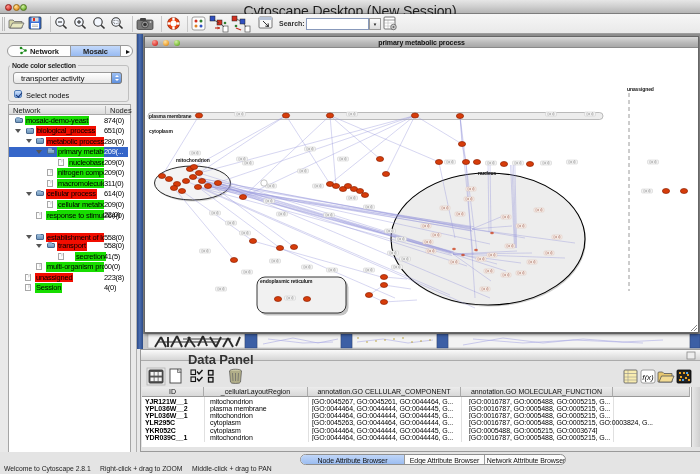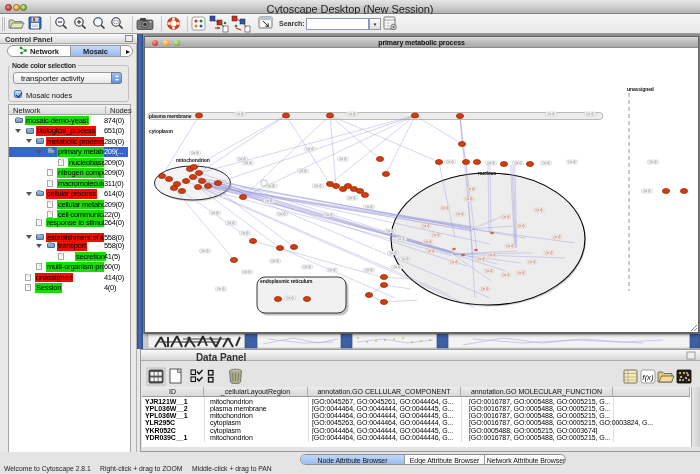--- a/index.html
+++ b/index.html
@@ -3,21 +3,21 @@
 *{margin:0;padding:0;box-sizing:border-box;font-family:"Liberation Sans",sans-serif;}
 html,body{width:700px;height:474px;overflow:hidden;background:#e8e8e8;}
 #app{position:absolute;left:0;top:0;width:700px;height:474px;}
 .abs{position:absolute;}
 
 #titlebar{left:0;top:0;width:700px;height:14px;background:linear-gradient(#e6e6e6,#cfcfcf 50%,#b4b4b4);border-bottom:1px solid #7d7d7d;}
 .tl{position:absolute;top:3.5px;width:7px;height:7px;border-radius:50%;}
 #titlebar .t1{left:5px;background:radial-gradient(circle at 35% 30%,#ff9d95,#e0443c 60%,#9c1f16);border:.5px solid #92221b;}
 #titlebar .t2{left:12.5px;background:radial-gradient(circle at 35% 30%,#ffe3a0,#f0a63a 60%,#ad6d10);border:.5px solid #9a6a14;}
 #titlebar .t3{left:20px;background:radial-gradient(circle at 35% 30%,#d2f2a2,#82c043 60%,#4c7e1a);border:.5px solid #51761f;}
-#wtitle{left:0;top:2.5px;width:700px;text-align:center;font-size:11px;color:#1c1c1c;letter-spacing:-0.1px;}
+#wtitle{left:0;top:2.5px;width:700px;text-align:center;font-size:14px;color:#1c1c1c;letter-spacing:-0.1px;}
 
 #toolbar{left:0;top:14px;width:700px;height:20px;background:linear-gradient(#f6f6f6,#e9e9e9);border-bottom:1px solid #9e9e9e;}
 .sep{position:absolute;top:2px;width:1px;height:16px;background:#c8c8c8;}
 #search-label{left:279px;top:6px;font-size:7px;font-weight:bold;color:#333;}
 #search-box{left:306px;top:4px;width:63px;height:12px;background:#fff;border:1px solid #8899bb;}
 #search-drop{left:369px;top:4px;width:12px;height:12px;background:linear-gradient(#fdfdfd,#dcdcdc);border:1px solid #999;font-size:4.5px;text-align:center;line-height:12px;color:#222;}
 
 #cpanel{left:0;top:34px;width:137px;height:420px;background:#e9e9e9;border-right:1px solid #b0b0b0;}
 #cphead{left:0;top:0;width:137px;height:10px;background:linear-gradient(#fafafa,#d8d8d8);border-bottom:1px solid #ababab;}
 #cphead span{position:absolute;left:5px;top:1px;font-size:7.5px;font-weight:bold;color:#333;letter-spacing:-0.1px;}
@@ -64,21 +64,21 @@
 #ntitle .t1{left:7px;background:radial-gradient(circle at 35% 30%,#ff9d95,#e0443c 60%,#9c1f16);}
 #ntitle .t2{left:18px;background:radial-gradient(circle at 35% 30%,#ffe3a0,#f0a63a 60%,#ad6d10);}
 #ntitle .t3{left:29px;background:radial-gradient(circle at 35% 30%,#d2f2a2,#82c043 60%,#4c7e1a);}
 #ntitle .tt{position:absolute;left:0;top:1.5px;width:100%;text-align:center;font-size:7px;font-weight:bold;color:#111;letter-spacing:-0.1px;}
 #canvas{position:absolute;left:0;top:11px;width:553px;height:284px;background:#fff;overflow:hidden;}
 
 #winstrip{position:absolute;left:0px;top:300px;width:557px;height:15px;}
 
 #dpanel{left:140px;top:349px;width:560px;height:103px;background:#e4e4e4;border:1px solid #9a9a9a;border-right:none;}
 #dphead{position:absolute;left:0;top:0;width:100%;height:11px;background:linear-gradient(#fafafa,#d6d6d6);border-bottom:1px solid #ababab;}
-#dphead span{position:absolute;left:13px;top:1.5px;font-size:10px;font-weight:bold;color:#333;letter-spacing:-0.1px;padding-left:42px;}
+#dphead span{position:absolute;left:5px;top:1.5px;font-size:13px;font-weight:bold;color:#333;letter-spacing:-0.1px;padding-left:42px;}
 #dtable{position:absolute;left:1px;top:37px;width:549px;height:60px;background:#fff;}
 #dtable .th{position:absolute;top:0;height:10px;background:linear-gradient(#ececec,#d8d8d8);border-right:1px solid #aaa;border-bottom:1px solid #999;font-size:7px;color:#111;text-align:center;line-height:10px;overflow:hidden;}
 #dtable .td{position:absolute;height:7.3px;font-size:7px;color:#000;line-height:7.3px;white-space:nowrap;overflow:hidden;letter-spacing:-0.1px;}
 #dtable .idc{font-weight:bold;}
 #dscroll{position:absolute;right:0px;top:37px;width:9px;height:60px;background:linear-gradient(90deg,#e8e8e8,#cfcfcf);border-left:1px solid #aaa;}
 
 #bottom{left:0;top:452px;width:700px;height:22px;background:#e4e4e4;}
 #btabs{position:absolute;left:300px;top:1.5px;width:266px;height:11px;border:1px solid #8f8f8f;border-radius:6px;background:#fbfbfb;overflow:hidden;}
 #btabs .seg{position:absolute;top:0;height:11px;font-size:7px;color:#111;text-align:center;line-height:11px;letter-spacing:-0.1px;}
 #bt1{left:0;width:103px;background:linear-gradient(#c0d6f8,#93b7ef);}
@@ -186,44 +186,40 @@
       </svg>
     <div class="sep" style="left:50px"></div>
       <div class="sep" style="left:132px"></div>
     <div class="sep" style="left:161px"></div>
       <div class="sep" style="left:187px"></div>
     <div id="search-label" class="abs">Search:</div>
     <div id="search-box" class="abs"></div>
     <div id="search-drop" class="abs">▼</div>
   </div>
   <div id="cpanel" class="abs">
-    <div id="cphead">
-        <span>Control Panel</span>
-        <i class="icon"></i>
-      </div>
     <div id="tabs" class="abs">
       <div id="tab-net" class="seg"><svg width="9" height="9" viewBox="0 0 9 9" style="vertical-align:-1px">
             <circle cx="2" cy="2" r="1.3" fill="#1a8a1a"></circle>
             <circle cx="6.5" cy="4.5" r="1.3" fill="#1a8a1a"></circle>
             <circle cx="2.5" cy="7" r="1.3" fill="#1a8a1a"></circle>
             <path d="M2 2L6.5 4.5L2.5 7" stroke="#1a8a1a" stroke-width=".7" fill="none"></path>
           </svg> Network</div>
       <div id="tab-mos" class="seg">Mosaic</div>
       <div id="tab-arr" class="seg">
           <i style="position:absolute;left:4.5px;top:3.5px;width:0;height:0;border-top:2.8px solid transparent;border-bottom:2.8px solid transparent;border-left:4.5px solid #111"></i>
         </div>
     </div>
     <div id="grp" class="abs"></div>
     <div id="grp-label" class="abs">Node color selection</div>
     <div id="combo" class="abs">transporter activity<span class="btn">
           <i class="up"></i>
           <i class="dn"></i>
         </span></div>
     <div id="chk" class="abs"></div>
-    <div id="chk-label" class="abs">Mosaic nodes</div>
+    <div id="chk-label" class="abs">Select nodes</div>
     <div id="tree" class="abs">
       <div id="treehead">
           <span class="h1">Network</span>
           <span class="h2">Nodes</span>
         </div>
       <div id="rows">
 <div class="tr" style="top:10.4px;">
             <i class="fold" style="left:6px"></i>
             <span class="txt bgG" style="left:16px;max-width:79px;overflow:hidden;display:inline-block">mosaic-demo-yeast</span>
             <span class="num" style="">874(0)</span>
@@ -270,21 +266,21 @@
 <div class="tr" style="top:94.0px;">
             <i class="file" style="left:38px"></i>
             <span class="txt bgG" style="left:48px;max-width:47px;overflow:hidden;display:inline-block">cellular metabo</span>
             <span class="num" style="">209(0)</span>
           </div>
 <div class="tr" style="top:104.5px;">
             <i class="file" style="left:38px"></i>
             <span class="txt bgG" style="left:48px;max-width:47px;overflow:hidden;display:inline-block">cell communicat</span>
             <span class="num" style="">22(0)</span>
           </div>
-<div class="tr" style="top:112px;">
+<div class="tr" style="top:105px;">
             <i class="file" style="left:27px"></i>
             <span class="txt bgG" style="left:37px;max-width:58px;overflow:hidden;display:inline-block">response to stimul</span>
             <span class="num" style="">264(0)</span>
           </div>
 <div class="tr" style="top:127px;">
             <i class="tri" style="left:17px"></i>
             <i class="fold" style="left:27px"></i>
             <span class="txt bgR" style="left:37px;max-width:58px;overflow:hidden;display:inline-block">establishment of lo</span>
             <span class="num" style="">558(0)</span>
           </div>
@@ -300,21 +296,21 @@
             <span class="num" style="">41(5)</span>
           </div>
 <div class="tr" style="top:156.7px;">
             <i class="file" style="left:27px"></i>
             <span class="txt bgG" style="left:37px;max-width:58px;overflow:hidden;display:inline-block">multi-organism pro</span>
             <span class="num" style="">60(0)</span>
           </div>
 <div class="tr" style="top:167.2px;">
             <i class="file" style="left:16px"></i>
             <span class="txt bgR" style="left:26px;max-width:69px;overflow:hidden;display:inline-block">unassigned</span>
-            <span class="num" style="">414(0)</span>
+            <span class="num" style="">223(8)</span>
           </div>
 <div class="tr" style="top:177.6px;">
             <i class="file" style="left:16px"></i>
             <span class="txt bgG" style="left:26px;max-width:69px;overflow:hidden;display:inline-block">Session</span>
             <span class="num" style="">4(0)</span>
           </div>
 </div>
     </div>
   </div>
   <div id="vdiv" class="abs"></div>

